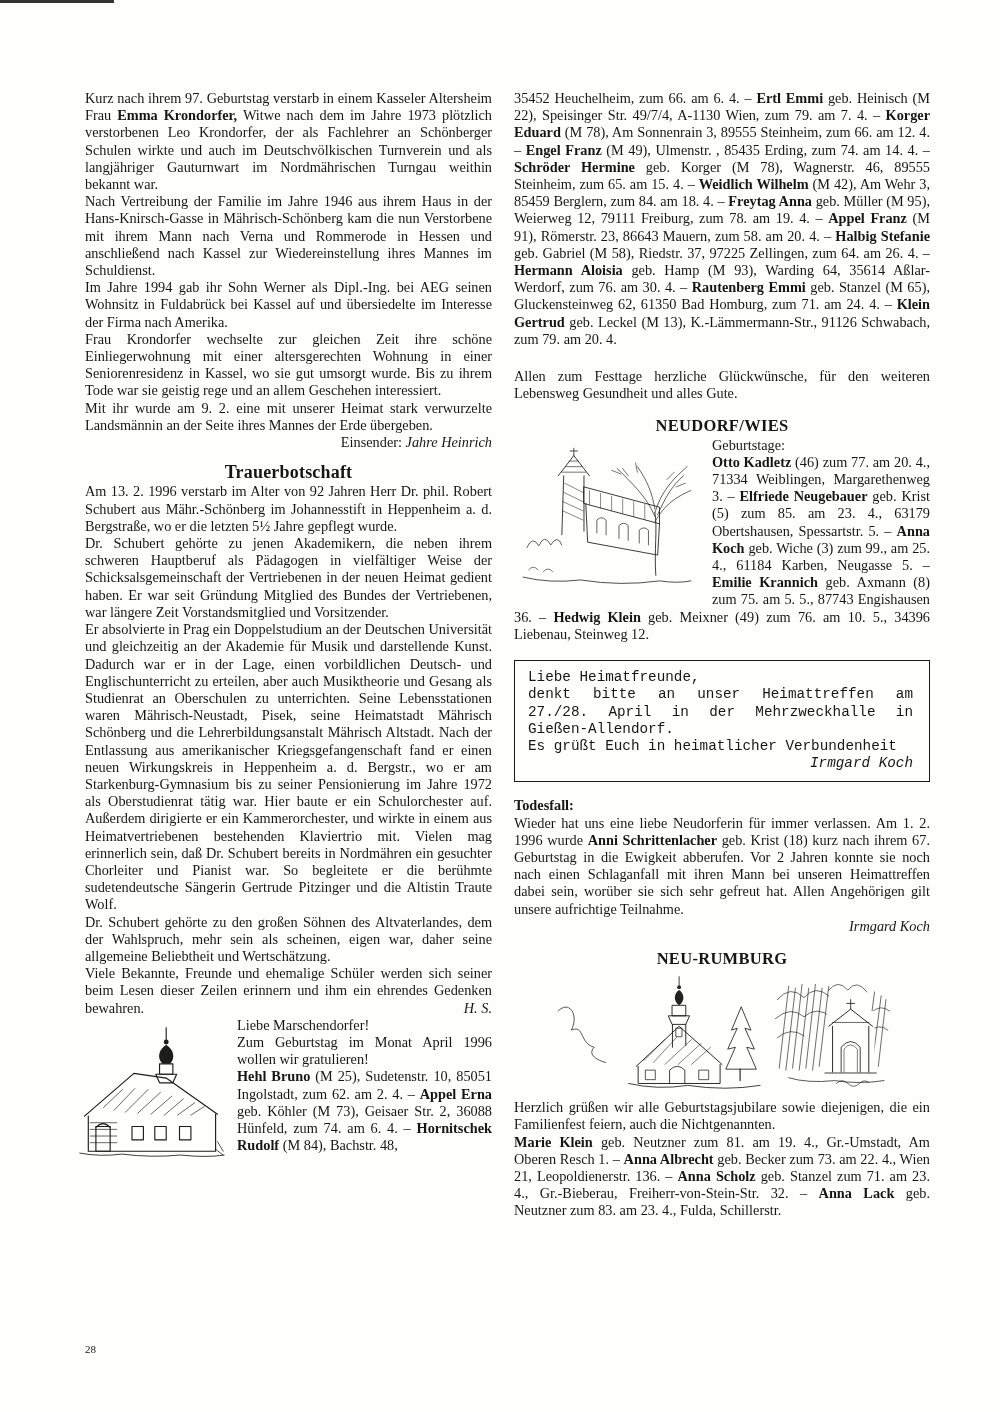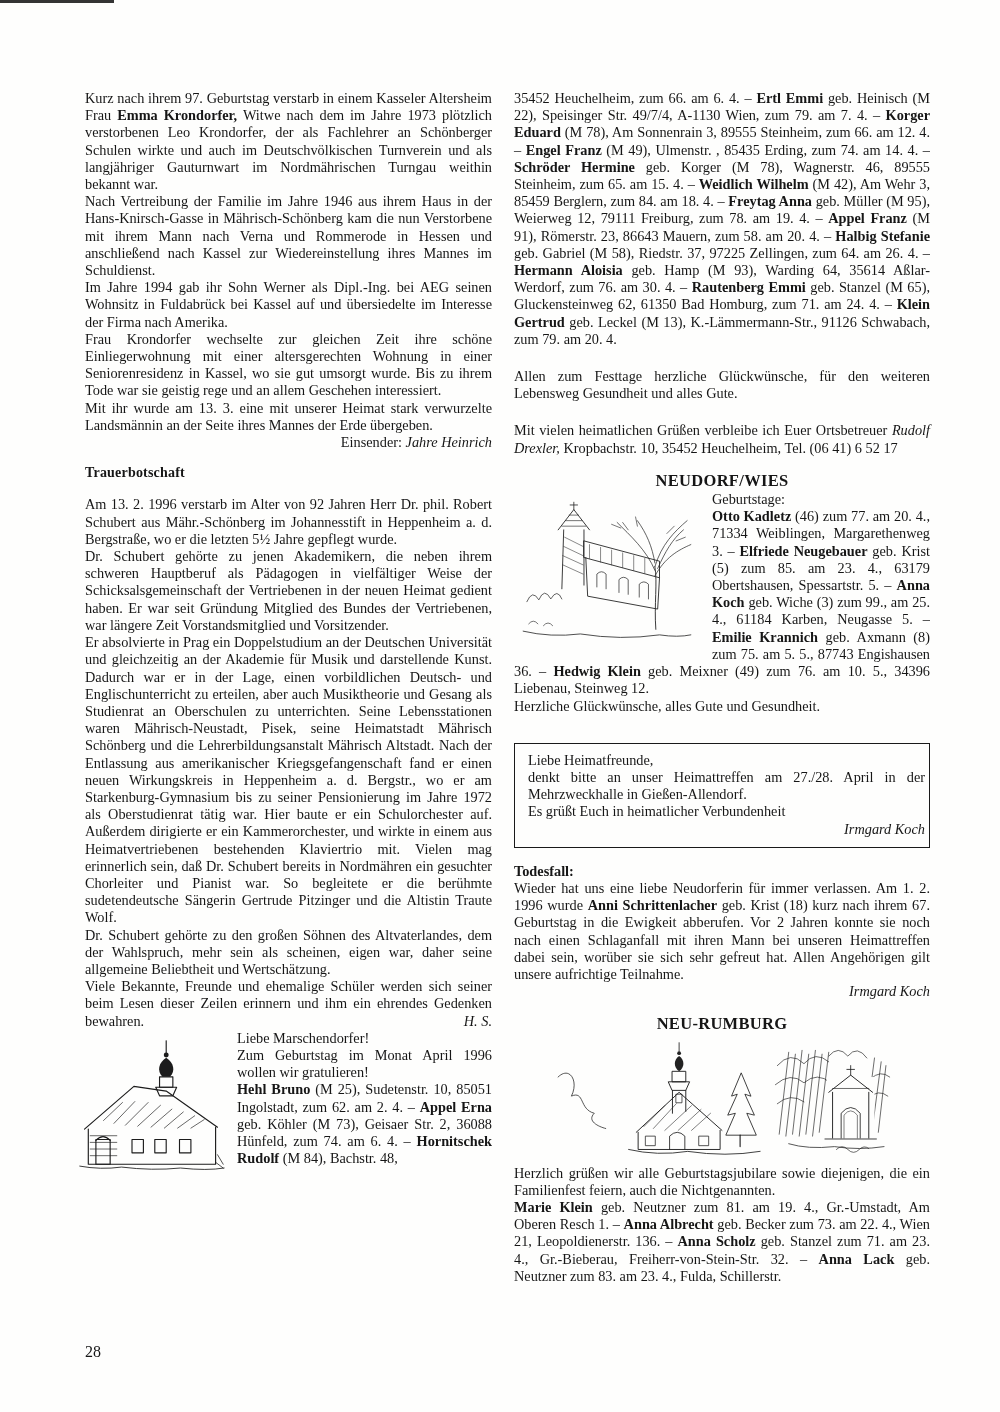--- a/index.html
+++ b/index.html
@@ -13,45 +13,45 @@
   .page{position:absolute;inset:0;overflow:hidden;}
   .scan-strip{position:absolute;left:0;top:0;width:114px;height:3px;background:#111;opacity:.85;}
   .col{position:absolute;top:90px;font-size:14.3px;line-height:17.2px;}
   .col-left{left:85px;width:407px;}
   .col-right{left:514px;width:416px;}
   p{margin:0;}
   .just{text-align:justify;}
   .it{font-style:italic;}
   .b{font-weight:bold;}
   .sig-right{text-align:right;}
-  h2.big{font-size:14px;font-weight:bold;text-align:left;margin:13px 0 15px 0;letter-spacing:.2px;}
+  h2.big{font-size:18px;font-weight:bold;text-align:center;margin:13px 0 2px 0;letter-spacing:.2px;}
   h3.sec{font-size:16.5px;font-weight:bold;text-align:center;margin:15px 0 2px 0;letter-spacing:.3px;}
   h3.sec-marsch{padding-left:70px;}
   .initials{float:right;font-style:italic;}
   .marsch-svg{float:left;width:152px;height:138px;margin:3px 10px 0 -10px;}
   .neudorf-svg{float:left;width:186px;height:152px;margin:2px 12px 2px 0;}
   .rumburg-svg{display:block;width:356px;height:122px;margin:4px auto 6px auto;}
-  .notice-box{border:1.5px solid #1a1a1a;margin-top:28px;padding:8px 4px 9px 13px;}
+  .notice-box{border:1.5px solid #1a1a1a;margin-top:17px;padding:8px 16px 9px 13px;font-family:Liberation Mono, monospace;}
   .gap-s{margin-top:20px;}
   .gap-box{margin-top:15px;}
-  .page-number{position:absolute;left:85px;top:1343px;font-size:16px;}
+  .page-number{position:absolute;left:85px;top:1343px;font-size:11px;}
   svg{stroke-linecap:round;stroke-linejoin:round;}
 </style>
 </head>
 <body>
 
 <div class="page">
   <div class="scan-strip"></div>
 
   <div class="col col-left">
     <p class="just"><span>Kurz nach ihrem 97. Geburtstag verstarb in einem Kasseler Altersheim Frau </span><span style="font-weight: bold;">Emma Krondorfer,</span><span> Witwe nach dem im Jahre 1973 plötzlich verstorbenen Leo Krondorfer, der als Fachlehrer an Schönberger Schulen wirkte und auch im Deutschvölkischen Turnverein und als langjähriger Gauturnwart im Nordmährischen Turngau weithin bekannt war.</span></p>
     <p class="just"><span>Nach Vertreibung der Familie im Jahre 1946 aus ihrem Haus in der Hans-Knirsch-Gasse in Mährisch-Schönberg kam die nun Verstorbene mit ihrem Mann nach Verna und Rommerode in Hessen und anschließend nach Kassel zur Wiedereinstellung ihres Mannes im Schuldienst.</span></p>
     <p class="just"><span>Im Jahre 1994 gab ihr Sohn Werner als Dipl.-Ing. bei AEG seinen Wohnsitz in Fuldabrück bei Kassel auf und übersiedelte im Interesse der Firma nach Amerika.</span></p>
     <p class="just"><span>Frau Krondorfer wechselte zur gleichen Zeit ihre schöne Einliegerwohnung mit einer altersgerechten Wohnung in einer Seniorenresidenz in Kassel, wo sie gut umsorgt wurde. Bis zu ihrem Tode war sie geistig rege und an allem Geschehen interessiert.</span></p>
-    <p class="just"><span>Mit ihr wurde am 13. 3. eine mit unserer Heimat stark verwurzelte Landsmännin an der Seite ihres Mannes der Erde übergeben.</span></p>
+    <p class="just"><span>Mit ihr wurde am 9. 2. eine mit unserer Heimat stark verwurzelte Landsmännin an der Seite ihres Mannes der Erde übergeben.</span></p>
     <p class="sig-right"><span>Einsender: </span><span class="it">Jahre Heinrich</span></p>
 
     <h2 class="big">Trauerbotschaft</h2>
     <p class="just"><span>Am 13. 2. 1996 verstarb im Alter von 92 Jahren Herr Dr. phil. Robert Schubert aus Mähr.-Schönberg im Johannesstift in Heppenheim a. d. Bergstraße, wo er die letzten 5½ Jahre gepflegt wurde.</span></p>
     <p class="just"><span>Dr. Schubert gehörte zu jenen Akademikern, die neben ihrem schweren Hauptberuf als Pädagogen in vielfältiger Weise der Schicksalsgemeinschaft der Vertriebenen in der neuen Heimat gedient haben. Er war seit Gründung Mitglied des Bundes der Vertriebenen, war längere Zeit Vorstandsmitglied und Vorsitzender.</span></p>
     <p class="just"><span>Er absolvierte in Prag ein Doppelstudium an der Deutschen Universität und gleichzeitig an der Akademie für Musik und darstellende Kunst. Dadurch war er in der Lage, einen vorbildlichen Deutsch- und Englischunterricht zu erteilen, aber auch Musiktheorie und Gesang als Studienrat an Oberschulen zu unterrichten. Seine Lebensstationen waren Mährisch-Neustadt, Pisek, seine Heimatstadt Mährisch Schönberg und die Lehrerbildungsanstalt Mährisch Altstadt. Nach der Entlassung aus amerikanischer Kriegsgefangenschaft fand er einen neuen Wirkungskreis in Heppenheim a. d. Bergstr., wo er am Starkenburg-Gymnasium bis zu seiner Pensionierung im Jahre 1972 als Oberstudienrat tätig war. Hier baute er ein Schulorchester auf. Außerdem dirigierte er ein Kammerorchester, und wirkte in einem aus Heimatvertriebenen bestehenden Klaviertrio mit. Vielen mag erinnerlich sein, daß Dr. Schubert bereits in Nordmähren ein gesuchter Chorleiter und Pianist war. So begleitete er die berühmte sudetendeutsche Sängerin Gertrude Pitzinger und die Altistin Traute Wolf.</span></p>
     <p class="just"><span>Dr. Schubert gehörte zu den großen Söhnen des Altvaterlandes, dem der Wahlspruch, mehr sein als scheinen, eigen war, daher seine allgemeine Beliebtheit und Wertschätzung.</span></p>
     <p class="just"><span><span>Viele Bekannte, Freunde und ehemalige Schüler werden sich seiner beim Lesen dieser Zeilen erinnern und ihm ein ehrendes Gedenken bewahren.</span></span><span class="initials">H. S.</span></p>
 
     <div class="marsch-section">
@@ -75,21 +75,20 @@
       </svg>
       <p>Liebe Marschendorfer!</p>
       <p class="just">Zum Geburtstag im Monat April 1996 wollen wir gratulieren!</p>
       <p class="just"><span style="font-weight: bold;">Hehl Bruno</span><span> (M 25), Sudetenstr. 10, 85051 Ingolstadt, zum 62. am 2. 4. – </span><span style="font-weight: bold;">Appel Erna</span><span> geb. Köhler (M 73), Geisaer Str. 2, 36088 Hünfeld, zum 74. am 6. 4. – </span><span style="font-weight: bold;">Hornitschek Rudolf</span><span> (M 84), Bachstr. 48,</span></p>
     </div>
   </div>
 
   <div class="col col-right">
     <p class="just"><span>35452 Heuchelheim, zum 66. am 6. 4. – </span><span style="font-weight: bold;">Ertl Emmi</span><span> geb. Heinisch (M 22), Speisinger Str. 49/7/4, A-1130 Wien, zum 79. am 7. 4. – </span><span style="font-weight: bold;">Korger Eduard</span><span> (M 78), Am Sonnenrain 3, 89555 Steinheim, zum 66. am 12. 4. – </span><span style="font-weight: bold;">Engel Franz</span><span> (M 49), Ulmenstr. , 85435 Erding, zum 74. am 14. 4. – </span><span style="font-weight: bold;">Schröder Hermine</span><span> geb. Korger (M 78), Wagnerstr. 46, 89555 Steinheim, zum 65. am 15. 4. – </span><span style="font-weight: bold;">Weidlich Wilhelm</span><span> (M 42), Am Wehr 3, 85459 Berglern, zum 84. am 18. 4. – </span><span style="font-weight: bold;">Freytag Anna</span><span> geb. Müller (M 95), Weierweg 12, 79111 Freiburg, zum 78. am 19. 4. – </span><span style="font-weight: bold;">Appel Franz</span><span> (M 91), Römerstr. 23, 86643 Mauern, zum 58. am 20. 4. – </span><span style="font-weight: bold;">Halbig Stefanie</span><span> geb. Gabriel (M 58), Riedstr. 37, 97225 Zellingen, zum 64. am 26. 4. – </span><span style="font-weight: bold;">Hermann Aloisia</span><span> geb. Hamp (M 93), Warding 64, 35614 Aßlar-Werdorf, zum 76. am 30. 4. – </span><span style="font-weight: bold;">Rautenberg Emmi</span><span> geb. Stanzel (M 65), Gluckensteinweg 62, 61350 Bad Homburg, zum 71. am 24. 4. – </span><span style="font-weight: bold;">Klein Gertrud</span><span> geb. Leckel (M 13), K.-Lämmermann-Str., 91126 Schwabach, zum 79. am 20. 4.</span></p>
     <p class="just gap-s"><span>Allen zum Festtage herzliche Glückwünsche, für den weiteren Lebensweg Gesundheit und alles Gute.</span></p>
-    <p class="just gap-s"><span>Mit vielen heimatlichen Grüßen verbleibe ich Euer Ortsbetreuer </span><span style="font-style: italic;">Rudolf Drexler,</span><span> Kropbachstr. 10, 35452 Heuchelheim, Tel. (06 41) 6 52 17</span></p>
 
     <h3 class="sec">NEUDORF/WIES</h3>
     <div>
       <svg class="neudorf-svg" viewBox="0 0 190 165" fill="none" stroke="#2a2a2a" stroke-width="1">
         <path d="M59,10 V18 M55,13 H63" stroke-width="0.9"></path>
         <path d="M42,40 L59,18 L76,40"></path>
         <path d="M46,36 L72,36 M50,30 L68,30 M54,24 L64,24" stroke-width="0.7"></path>
         <path d="M48,40 L46,104 M70,40 L70,100"></path>
         <path d="M49,48 L69,58 M48,58 L69,68 M47,68 L69,78 M47,78 L69,88" stroke-width="0.6"></path>
         <path d="M70,52 L152,74 L152,92 L70,70 Z"></path>
@@ -98,21 +97,20 @@
         <path d="M84,102 v-14 q5,-5 10,0 v16 M108,108 v-14 q5,-5 10,0 v16 M130,113 v-14 q5,-5 10,0 v16" stroke-width="0.8"></path>
         <path d="M148,148 C146,120 150,98 147,80"></path>
         <path d="M147,84 C138,62 120,46 106,32 M147,80 C154,56 168,42 182,30 M147,90 C158,70 172,62 186,56 M147,76 C144,58 138,44 128,30 M150,82 C158,64 166,50 178,40" stroke-width="0.8"></path>
         <path d="M118,40 l-6,-8 M128,36 l-2,-10 M160,44 l8,-8 M170,52 l10,-4 M110,38 l-10,-4" stroke-width="0.7"></path>
         <path d="M8,118 q6,-14 13,-2 q6,-14 13,-1 q7,-12 12,0" stroke-width="0.8"></path>
         <path d="M4,150 q30,7 62,3 q44,7 86,1 q20,3 34,0" stroke-width="0.9"></path>
         <path d="M10,142 q5,-6 10,0 M26,144 q5,-6 10,0" stroke-width="0.7"></path>
       </svg>
       <p>Geburtstage:</p>
       <p class="just"><span style="font-weight: bold;">Otto Kadletz</span><span> (46) zum 77. am 20. 4., 71334 Weiblingen, Margarethenweg 3. – </span><span style="font-weight: bold;">Elfriede Neugebauer</span><span> geb. Krist (5) zum 85. am 23. 4., 63179 Obertshausen, Spessartstr. 5. – </span><span style="font-weight: bold;">Anna Koch</span><span> geb. Wiche (3) zum 99., am 25. 4., 61184 Karben, Neugasse 5. – </span><span style="font-weight: bold;">Emilie Krannich</span><span> geb. Axmann (8) zum 75. am 5. 5., 87743 Engishausen 36. – </span><span style="font-weight: bold;">Hedwig Klein</span><span> geb. Meixner (49) zum 76. am 10. 5., 34396 Liebenau, Steinweg 12.</span></p>
-      <p class="just">Herzliche Glückwünsche, alles Gute und Gesundheit.</p>
     </div>
 
     <div class="notice-box">
       <p>Liebe Heimatfreunde,</p>
       <p class="just">denkt bitte an unser Heimattreffen am 27./28. April in der Mehrzweckhalle in Gießen-Allendorf.</p>
       <p>Es grüßt Euch in heimatlicher Verbundenheit</p>
       <p class="sig-right it">Irmgard Koch</p>
     </div>
 
     <p class="b gap-box">Todesfall:</p>

